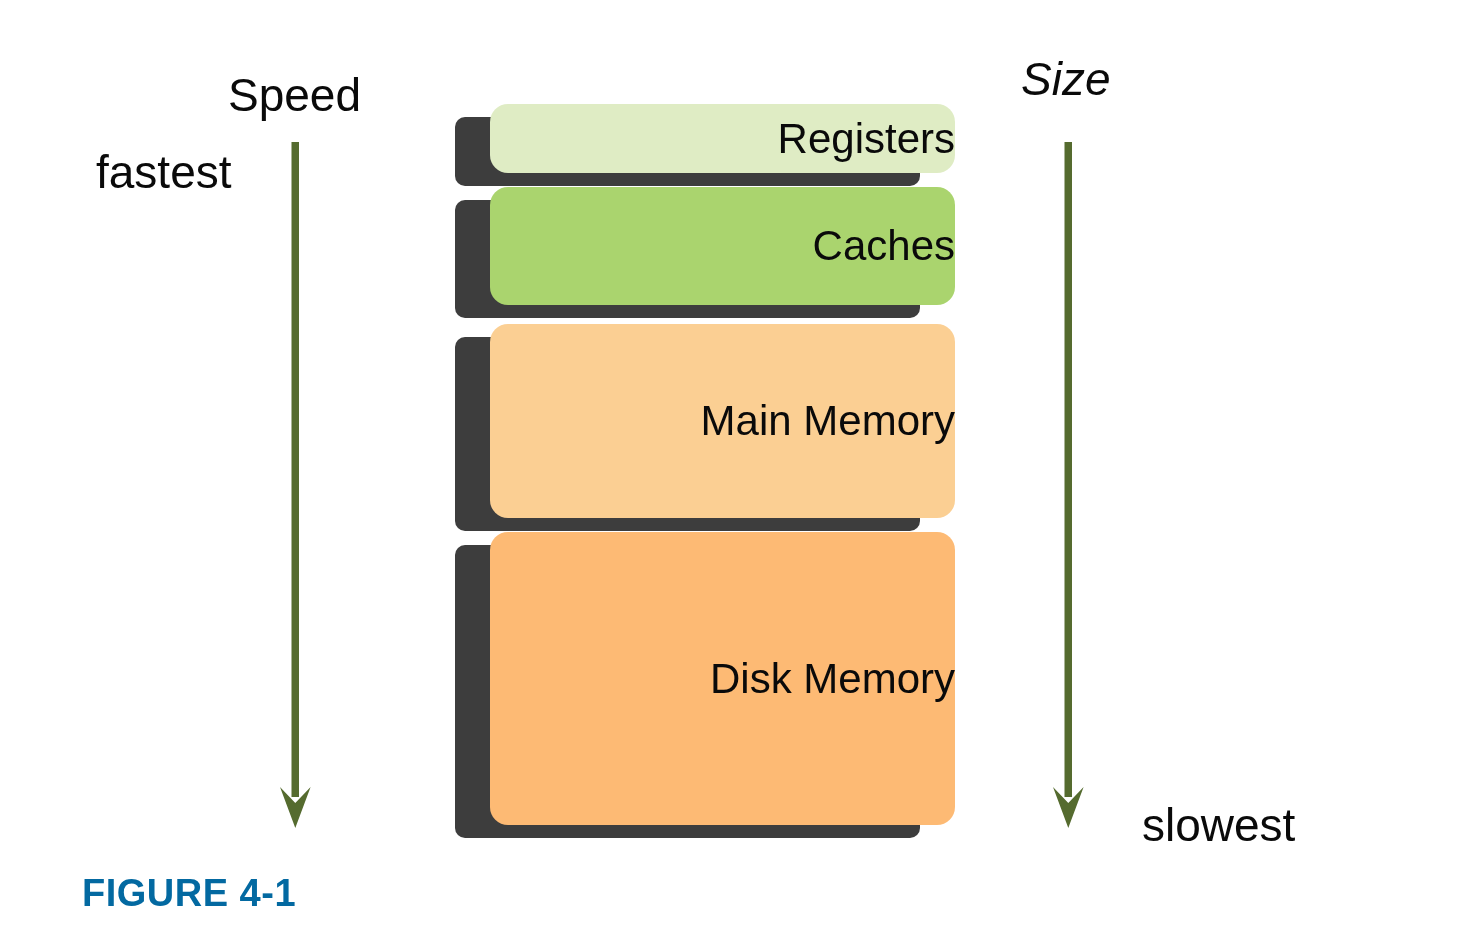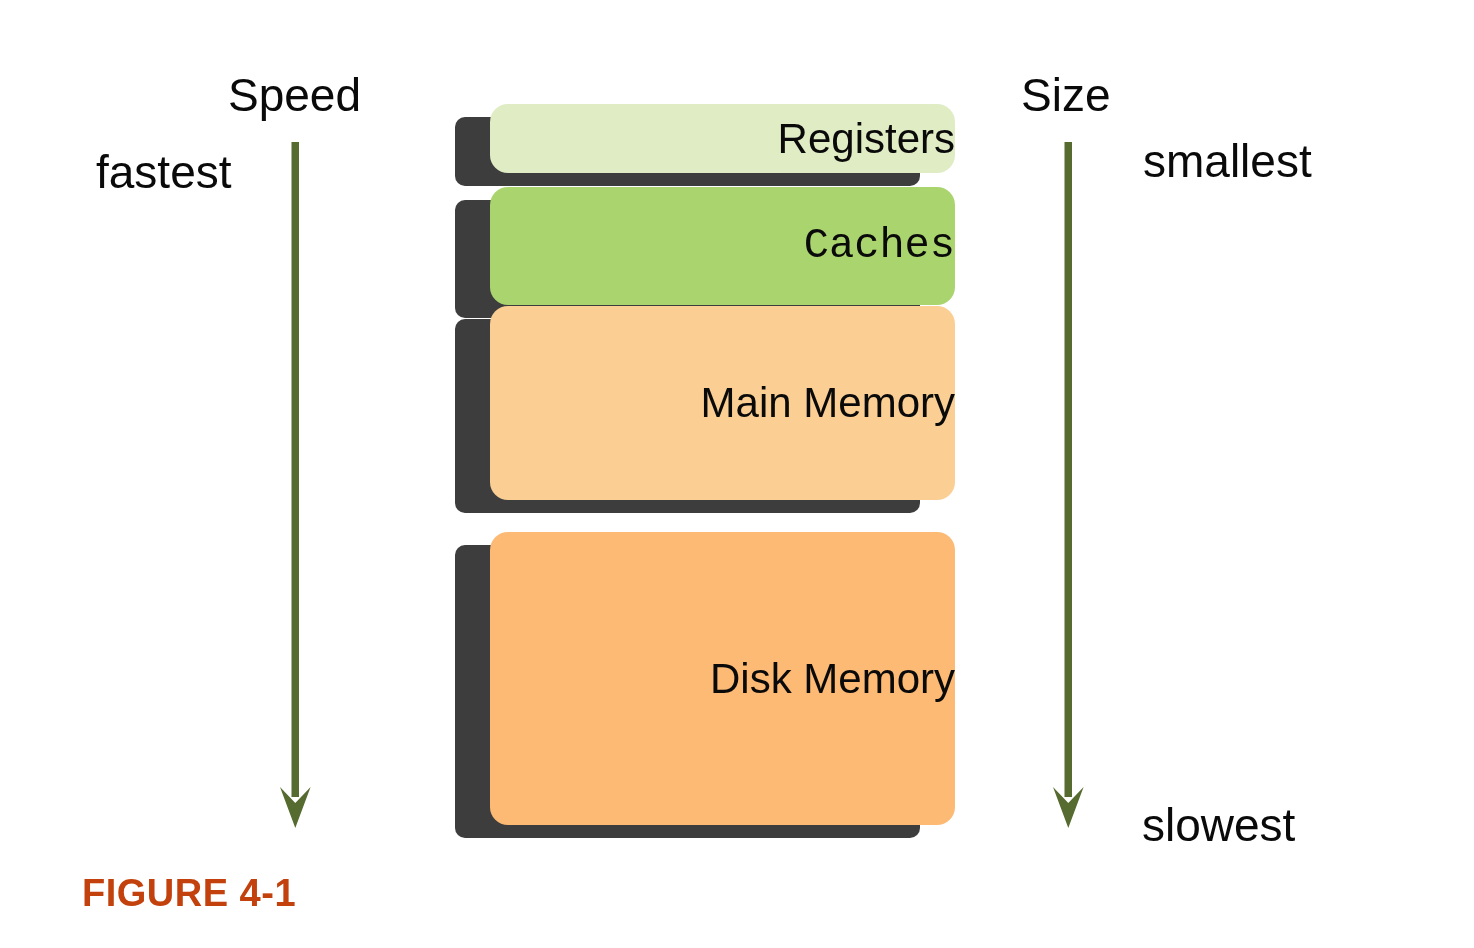--- a/index.html
+++ b/index.html
@@ -22,21 +22,21 @@
 
   
   .txt {
     position: absolute;
     color: #0a0a0a;
     white-space: nowrap;
     line-height: 1;
   }
   .label-head   { font-size: 46px; }
   .label-edge   { font-size: 46px; }
-  .figure-cap   { font-size: 38px; font-weight: bold; letter-spacing: 0.5px; color: #c2410c; }
+  .figure-cap   { font-size: 38px; font-weight: bold; letter-spacing: 0.5px; color: #0369a1; }
 
   
   .arrow { position: absolute; }
   .arrow svg { display: block; }
 
   
   #stack {
     position: absolute;
     left: 442px;
     top: 104px;
@@ -96,46 +96,45 @@
 
   <div id="stack">
 
     <div class="tier" style="top:0px; height:69px;">
       <div class="shadow"></div>
       <div class="face" style="background:#dfecc4;">
         <span>Registers</span>
       </div>
     </div>
 
-    <div class="tier" style="top:83px; height:118px;font-family:Liberation Mono, monospace;">
+    <div class="tier" style="top:83px; height:118px;">
       <div class="shadow"></div>
       <div class="face" style="background:#aad46e;">
         <span>Caches</span>
       </div>
     </div>
 
-    <div class="tier" style="top:202px; height:194px;text-decoration:underline;">
+    <div class="tier" style="top:220px; height:194px;text-decoration:underline;">
       <div class="shadow"></div>
       <div class="face" style="background:#fbcf93;">
         <span>Main Memory</span>
       </div>
     </div>
 
     <div class="tier" style="top:428px; height:293px;">
       <div class="shadow"></div>
       <div class="face" style="background:#fdba74;">
         <span>Disk Memory</span>
       </div>
     </div>
 
   </div>
 
-  <div class="txt label-head" style="left:1021px; top:72px;">Size</div>
+  <div class="txt label-head" style="left:1021px; top:56px;font-style:italic;">Size</div>
 
-  <div class="txt label-edge" style="left:1143px; top:138px;">smallest</div>
 
   <div class="arrow" style="left:1049px; top:142px;">
     <svg width="44" height="690" viewBox="0 0 44 690" xmlns="http://www.w3.org/2000/svg">
       <rect x="15.5" y="0" width="7.5" height="655" fill="#556B2F"></rect>
       <path d="M 4 645 L 19.3 686 L 34.6 645 L 19.3 661 Z" fill="#556B2F"></path>
     </svg>
   </div>
 
   <div class="txt label-edge" style="left:1142px; top:802px;">slowest</div>
 

